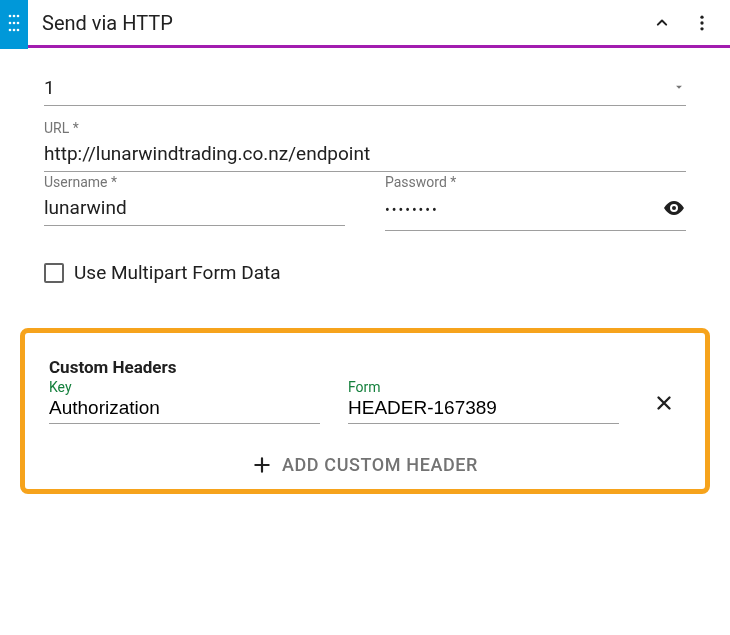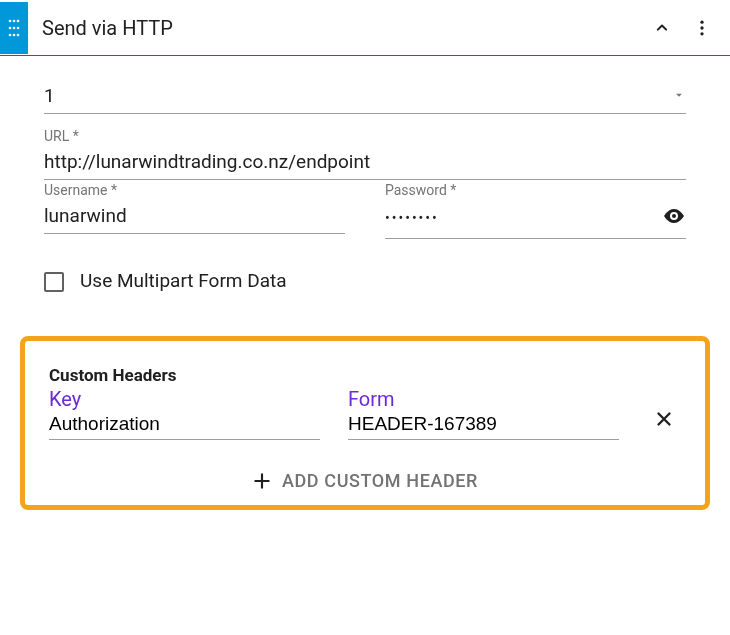--- a/index.html
+++ b/index.html
@@ -8,22 +8,22 @@
     font-family: Roboto, "Helvetica Neue", Arial, sans-serif;
     background: #fff;
     color: #212121;
     font-size: 17px;
     width: 730px;
   }
   .panel { width: 730px; }
   .header {
     display: flex;
     align-items: center;
-    height: 56px;
-    border-bottom: 1px solid #a21caf;
+    height: 48px;
+    border-bottom: 3px solid #a21caf;
     padding-right: 10px;
   }
   .grip {
     width: 28px; height: 52px;
     background: #0098d9;
     display: flex; align-items: center; justify-content: center;
     margin-right: 14px;
   }
   .grip svg { display:block; }
   .title {
@@ -52,40 +52,40 @@
     border: none; outline: none;
     background: transparent;
   }
   .caret { color: #757575; }
   .row2 {
     display: flex; gap: 40px; margin-top: 2px;
   }
   .col { flex: 1; }
   .eye { color:#202020; cursor:pointer; padding-left:6px; }
   .chk-row {
-    display: flex; align-items: flex-end;
-    margin-top: 30px; gap: 16px;
+    display: flex; align-items: center;
+    margin-top: 30px; gap: 10px;
   }
   .chkbox {
     width: 20px; height: 20px;
     border: 2px solid #616161;
     border-radius: 2px;
     cursor: pointer;
   }
   .chk-label { font-size: 19px; color: #202020; }
   .highlight {
     margin: 24px 20px 18px 20px;
     border: 5px solid #f6a31c;
     border-radius: 8px;
     padding: 24px 24px 14px 24px;
   }
   .section-title { font-size: 17px; font-weight: 700; color:#202020; margin-bottom:2px;}
   .kv-row { display:flex; align-items:flex-end; gap:28px; }
   .kv-col { flex:1; }
-  .kv-label { font-size:20px; color:#6d28d9; }
+  .kv-label { font-size:14px; color:#15803d; }
   .kv-input {
     width:100%;
     font-size:19px;
     border:none; outline:none;
     border-bottom:1px solid #9e9e9e;
     padding: 2px 0 4px 0;
     background:transparent;
   }
   .xbtn { cursor:pointer; padding:6px; }
   .addrow {

